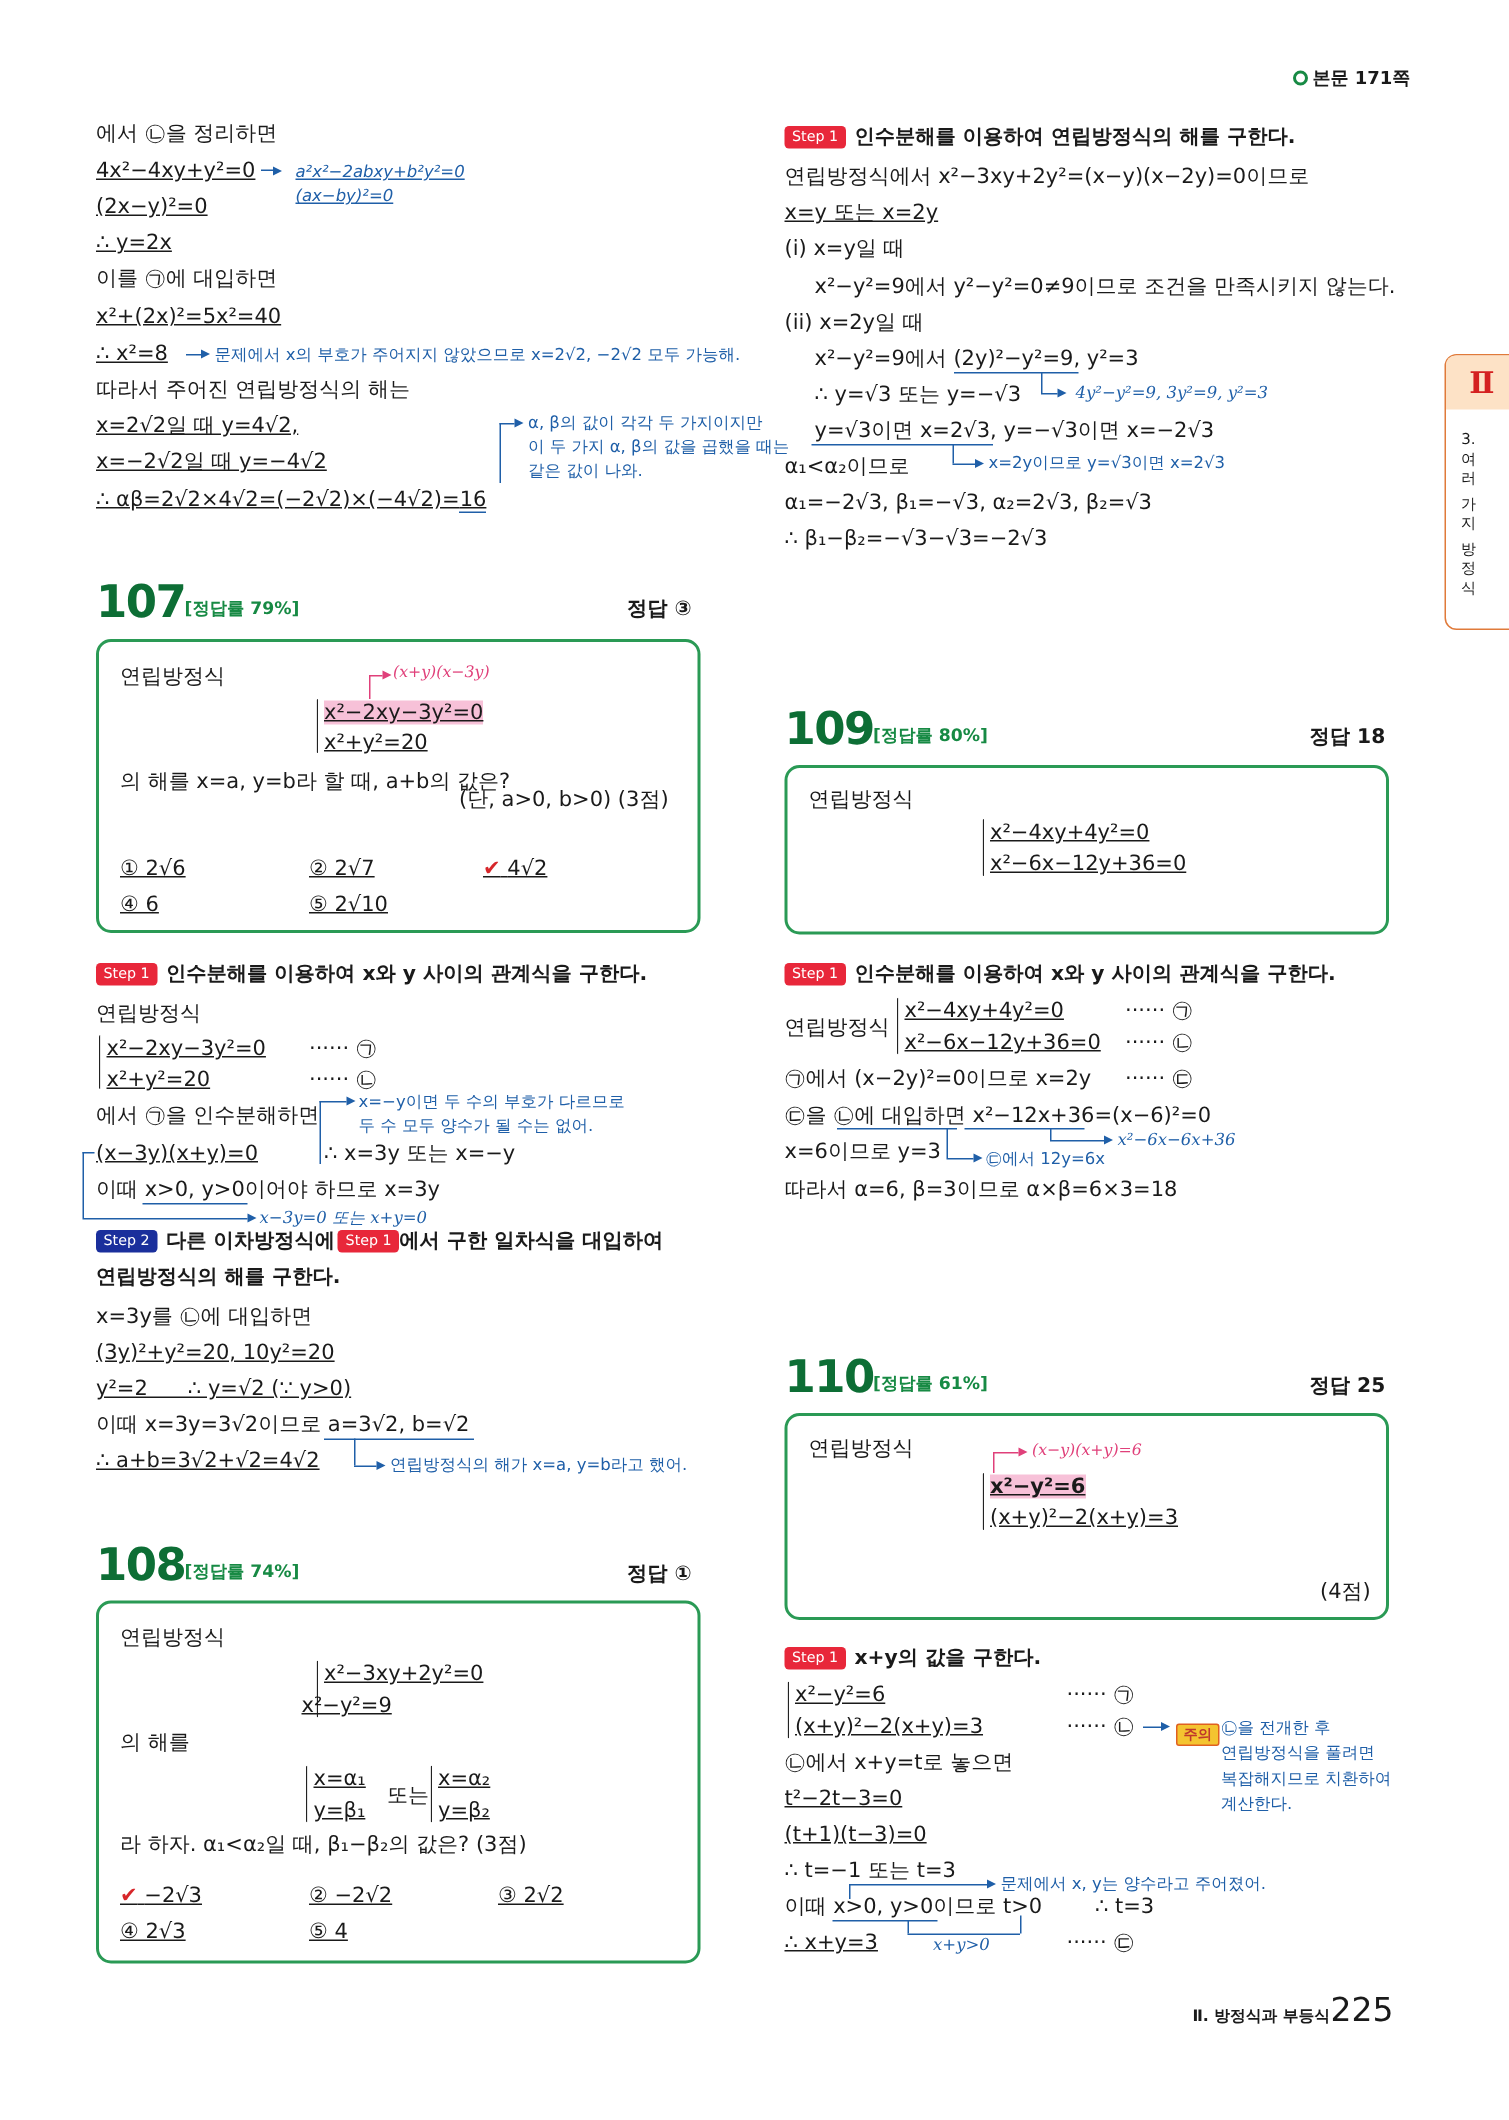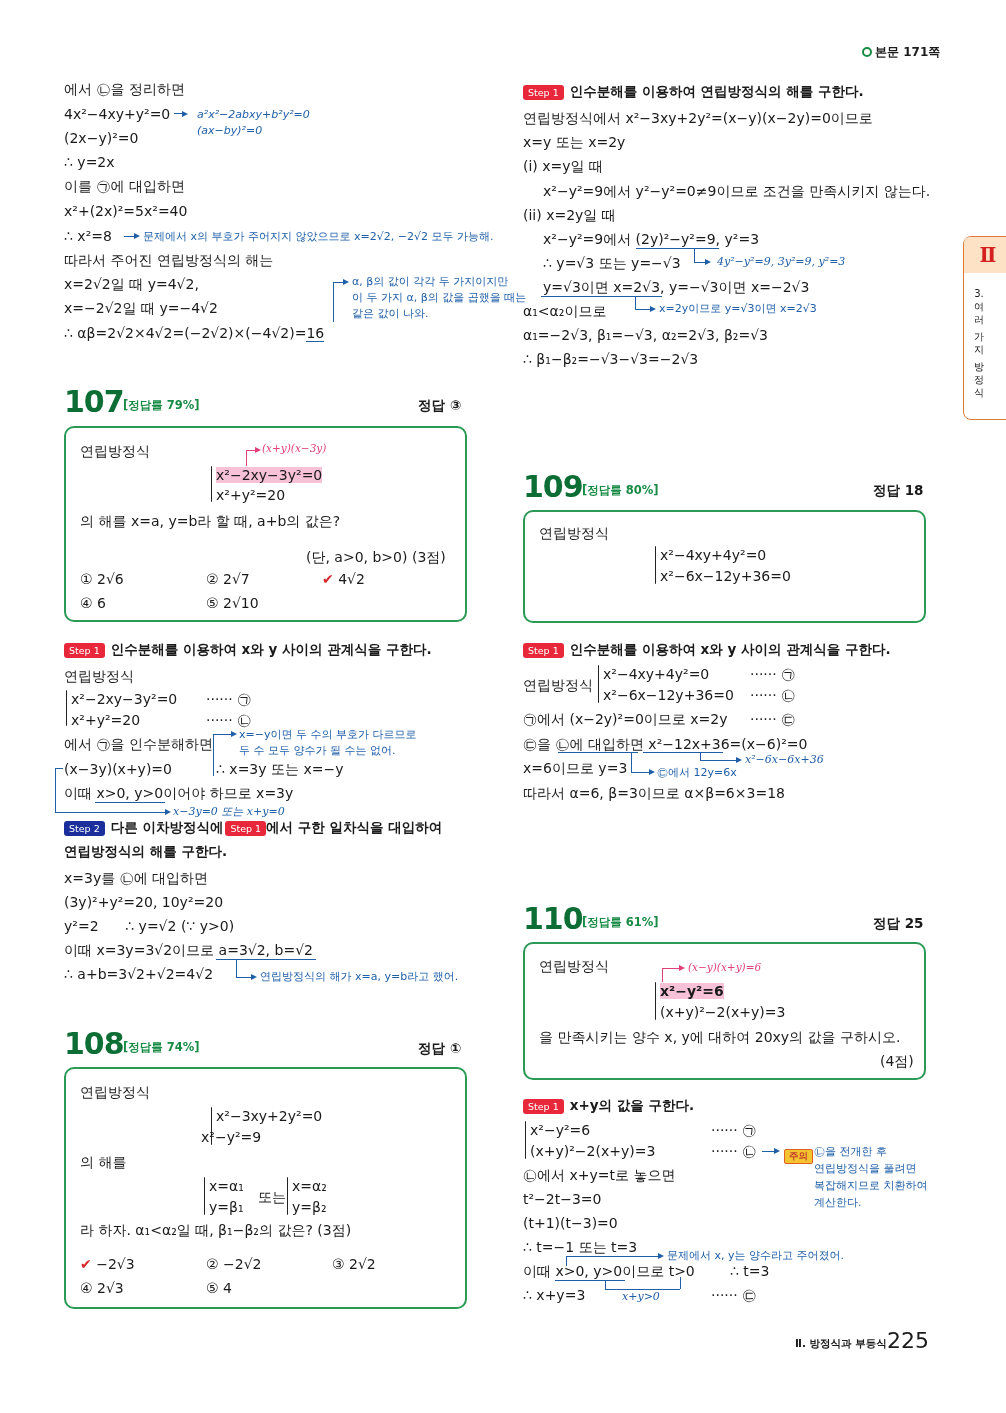--- a/index.html
+++ b/index.html
@@ -1,19 +1,19 @@
 <!DOCTYPE html>
 <html><head>
 <meta charset="utf-8">
 <style>
   * { box-sizing: border-box; margin: 0; padding: 0; }
   html, body { width: 1006px; height: 1413px; background: #ffffff; overflow: hidden; }
   body { position: relative; font-family: "DejaVu Serif", serif; color: #1a1a1a; }
   .ko { font-family: "DejaVu Sans", sans-serif; }
-  .math { font-family: "DejaVu Serif", serif; }
+  .math { font-family: "DejaVu Serif", serif; text-decoration: underline; }
   .abs { position: absolute; }
   .line { position: absolute; font-size: 14px; line-height: 18px; white-space: nowrap; font-family: "DejaVu Sans", sans-serif; }
   .note { position: absolute; font-size: 11px; line-height: 15px; color: #1f5fa8; white-space: nowrap; font-family: "DejaVu Sans", sans-serif; }
   .pinknote { position: absolute; font-size: 10.5px; color: #e0407a; white-space: nowrap; font-family: "DejaVu Serif", serif; font-style: italic; }
   .step { display: inline-block; font-family: "DejaVu Sans", sans-serif; font-size: 9.5px; color: #fff; background: #e8273a; border-radius: 3px; padding: 1px 5px; vertical-align: middle; margin-right: 6px; line-height: 13px; }
   .step.blue { background: #1a2f9c; }
   .step-title { font-weight: bold; font-size: 13.5px; }
   .qnum { position: absolute; font-family: "DejaVu Sans", sans-serif; font-weight: bold; font-size: 30px; color: #0d6e35; letter-spacing: -1px; }
   .qrate { position: absolute; font-family: "DejaVu Sans", sans-serif; font-weight: bold; font-size: 11.5px; color: #178a44; }
   .qans { position: absolute; font-family: "DejaVu Sans", sans-serif; font-weight: bold; font-size: 13.5px; }
@@ -112,21 +112,21 @@
   <div class="qbox" style="left:64px; top:426px; width:403px; height:196px;">
     <div class="line" style="left:14px; top:14px;">연립방정식</div>
     <div class="abs" style="left:180px; top:22px; height:16px; border-left:1.3px solid #e0407a;"></div>
     <div class="abs" style="left:180px; top:22px; width:9px; border-top:1.3px solid #e0407a;"></div>
     <div class="arrow" style="left:189px; top:19px; border-left-color:#e0407a;"></div>
     <div class="pinknote" style="left:196px; top:14px;">(x+y)(x−3y)</div>
     <div class="sys" style="left:145px; top:38px; height:36px;"></div>
     <div class="line math" style="left:150px; top:38px;"><span class="hl">x²−2xy−3y²=0</span></div>
     <div class="line math" style="left:150px; top:58px;">x²+y²=20</div>
     <div class="line" style="left:14px; top:84px;">의 해를 x=a, y=b라 할 때, a+b의 값은?</div>
-    <div class="line" style="left:240px; top:120px;">(단, a&gt;0, b&gt;0) (3점)</div>
+    <div class="line" style="left:240px; top:96px;">(단, a&gt;0, b&gt;0) (3점)</div>
     <div class="line math" style="left:14px; top:142px;">① 2√6</div>
     <div class="line math" style="left:140px; top:142px;">② 2√7</div>
     <div class="line math" style="left:256px; top:142px;text-align:right;"><span class="check">✔</span> <span>4√2</span></div>
     <div class="line math" style="left:14px; top:166px;">④ 6</div>
     <div class="line math" style="left:140px; top:166px;">⑤ 2√10</div>
   </div>
 
   <div class="line" style="left:64px; top:640px;">
     <span class="step">Step 1</span><span class="step-title">인수분해를 이용하여 x와 y 사이의 관계식을 구한다.</span>
   </div>
@@ -235,21 +235,20 @@
   <div class="qans" style="left:873px; top:915px;">정답 25</div>
   <div class="qbox" style="left:523px; top:942px; width:403px; height:138px;">
     <div class="line" style="left:14px; top:13px;">연립방정식</div>
     <div class="abs" style="left:137px; top:24px; height:14px; border-left:1.3px solid #e0407a;"></div>
     <div class="abs" style="left:137px; top:24px; width:17px; border-top:1.3px solid #e0407a;"></div>
     <div class="arrow" style="left:154px; top:21px; border-left-color:#e0407a;"></div>
     <div class="pinknote" style="left:163px; top:17px;">(x−y)(x+y)=6</div>
     <div class="sys" style="left:130px; top:38px; height:38px;"></div>
     <div class="line math" style="left:135px; top:38px;"><span class="hl" style="font-weight:bold;">x²−y²=6</span></div>
     <div class="line math" style="left:135px; top:59px;">(x+y)²−2(x+y)=3</div>
-    <div class="line" style="left:14px; top:84px;">을 만족시키는 양수 x, y에 대하여 20xy의 값을 구하시오.</div>
     <div class="line" style="left:355px; top:108px;">(4점)</div>
   </div>
   <div class="line" style="left:523px; top:1096px;">
     <span class="step">Step 1</span><span class="step-title">x+y의 값을 구한다.</span>
   </div>
   <div class="sys" style="left:525px; top:1121px; height:38px;"></div>
   <div class="line math" style="left:530px; top:1121px;">x²−y²=6</div>
   <div class="line" style="left:711px; top:1121px;">······ ㉠</div>
   <div class="line math" style="left:530px; top:1142px;">(x+y)²−2(x+y)=3</div>
   <div class="line" style="left:711px; top:1142px;">······ ㉡</div>

